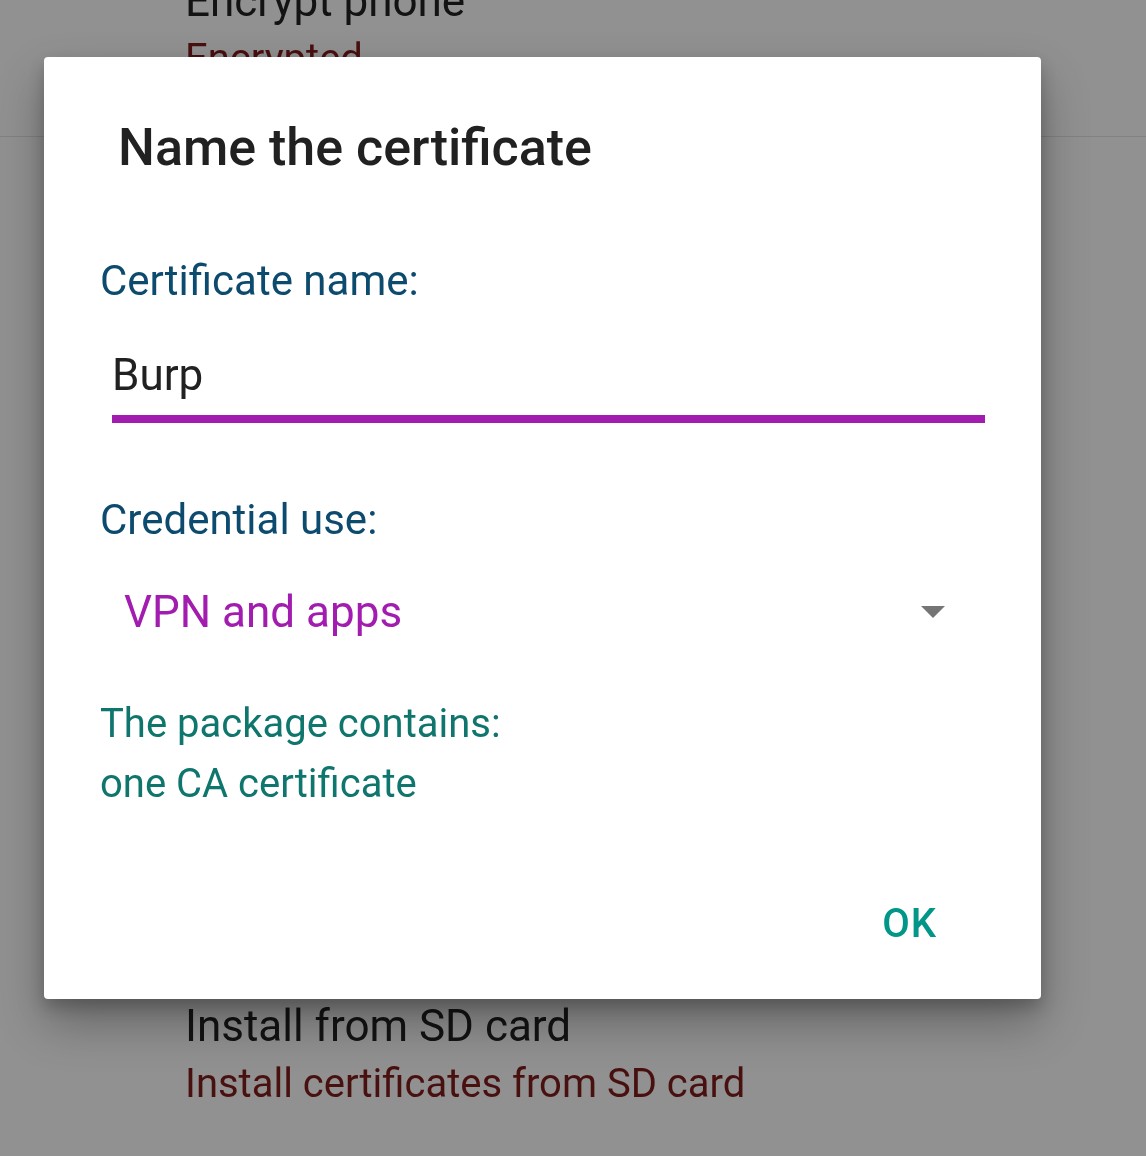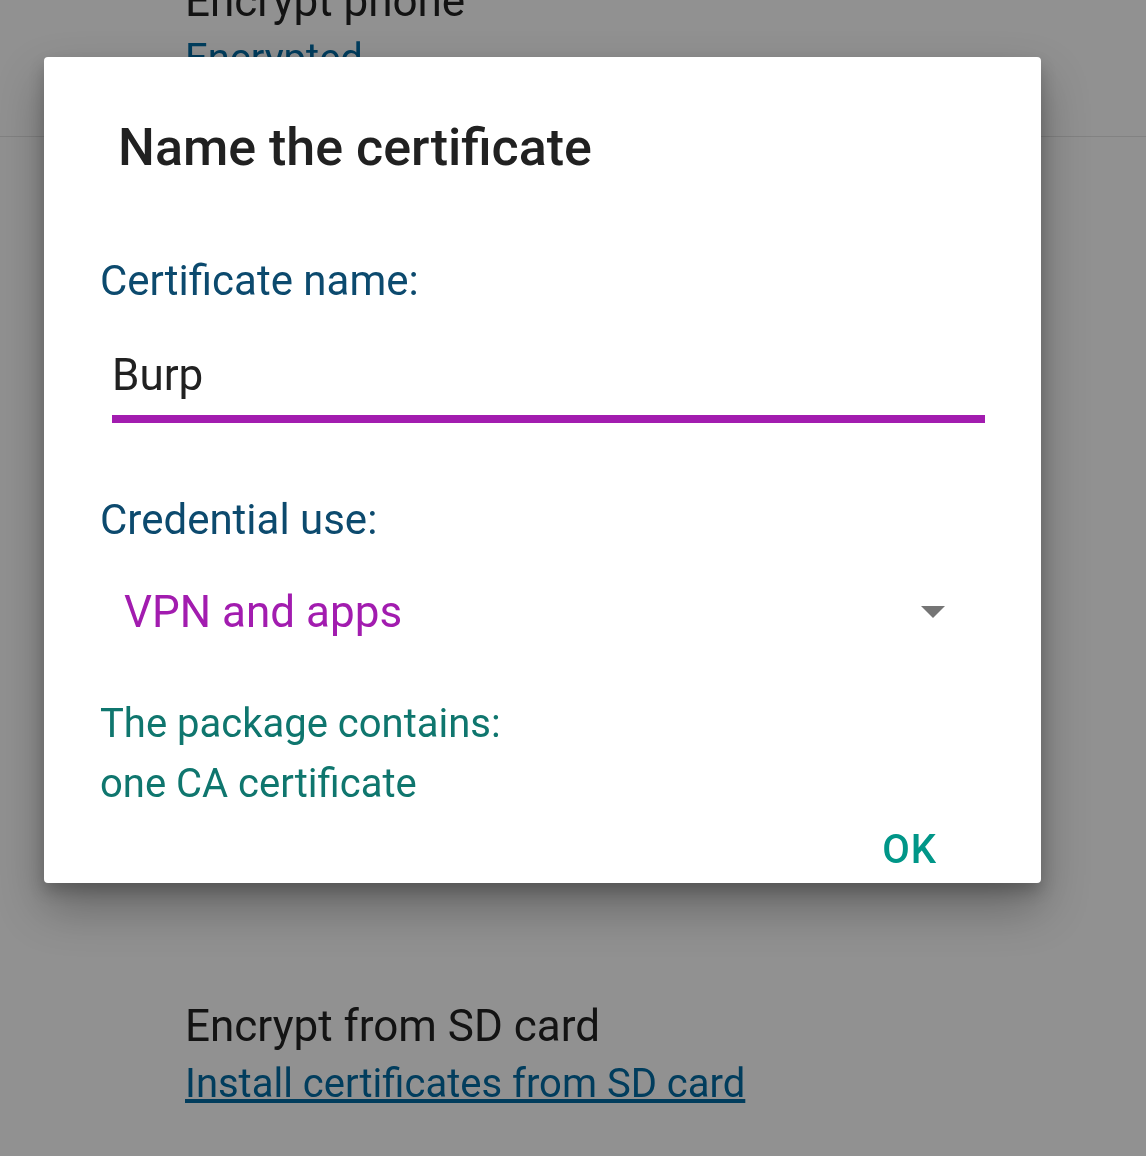--- a/index.html
+++ b/index.html
@@ -24,43 +24,42 @@
       position: absolute;
       left: 185px;
     }
     .backdrop-title {
       font-size: 44px;
       color: #212121;
       font-weight: 400;
     }
     .backdrop-subtitle {
       font-size: 40px;
-      color: #0369a1;
+      color: #7f1d1d;
       font-weight: 400;
       margin-top: 8px;
-      text-decoration: underline;
     }
     .divider {
       position: absolute;
       left: 0;
       right: 0;
       height: 1px;
       background: #e0e0e0;
     }
     .scrim {
       position: absolute;
       inset: 0;
       background: rgba(0, 0, 0, 0.42);
     }
     .dialog {
       position: absolute;
       left: 44px;
       top: 57px;
       width: 997px;
-      height: 826px;
+      height: 942px;
       background: #fff;
       border-radius: 4px;
       box-shadow: 0 24px 48px rgba(0,0,0,0.3), 0 8px 16px rgba(0,0,0,0.2);
       display: flex;
       flex-direction: column;
       padding: 60px 56px 30px 56px;
     }
     .dialog-title {
       font-size: 52px;
       font-weight: 500;
@@ -139,21 +138,21 @@
 </head>
 <body>
 
 <div class="backdrop">
   <div class="backdrop-item" style="top:-25px;">
     <div class="backdrop-title">Encrypt phone</div>
     <div class="backdrop-subtitle">Encrypted</div>
   </div>
   <div class="divider" style="top:136px;"></div>
   <div class="backdrop-item" style="top:1000px;">
-    <div class="backdrop-title">Encrypt from SD card</div>
+    <div class="backdrop-title">Install from SD card</div>
     <div class="backdrop-subtitle">Install certificates from SD card</div>
   </div>
 </div>
 
 <div class="scrim"></div>
 
 <div class="dialog">
   <div class="dialog-title">Name the certificate</div>
 
   <div class="field-label">Certificate name:</div>

